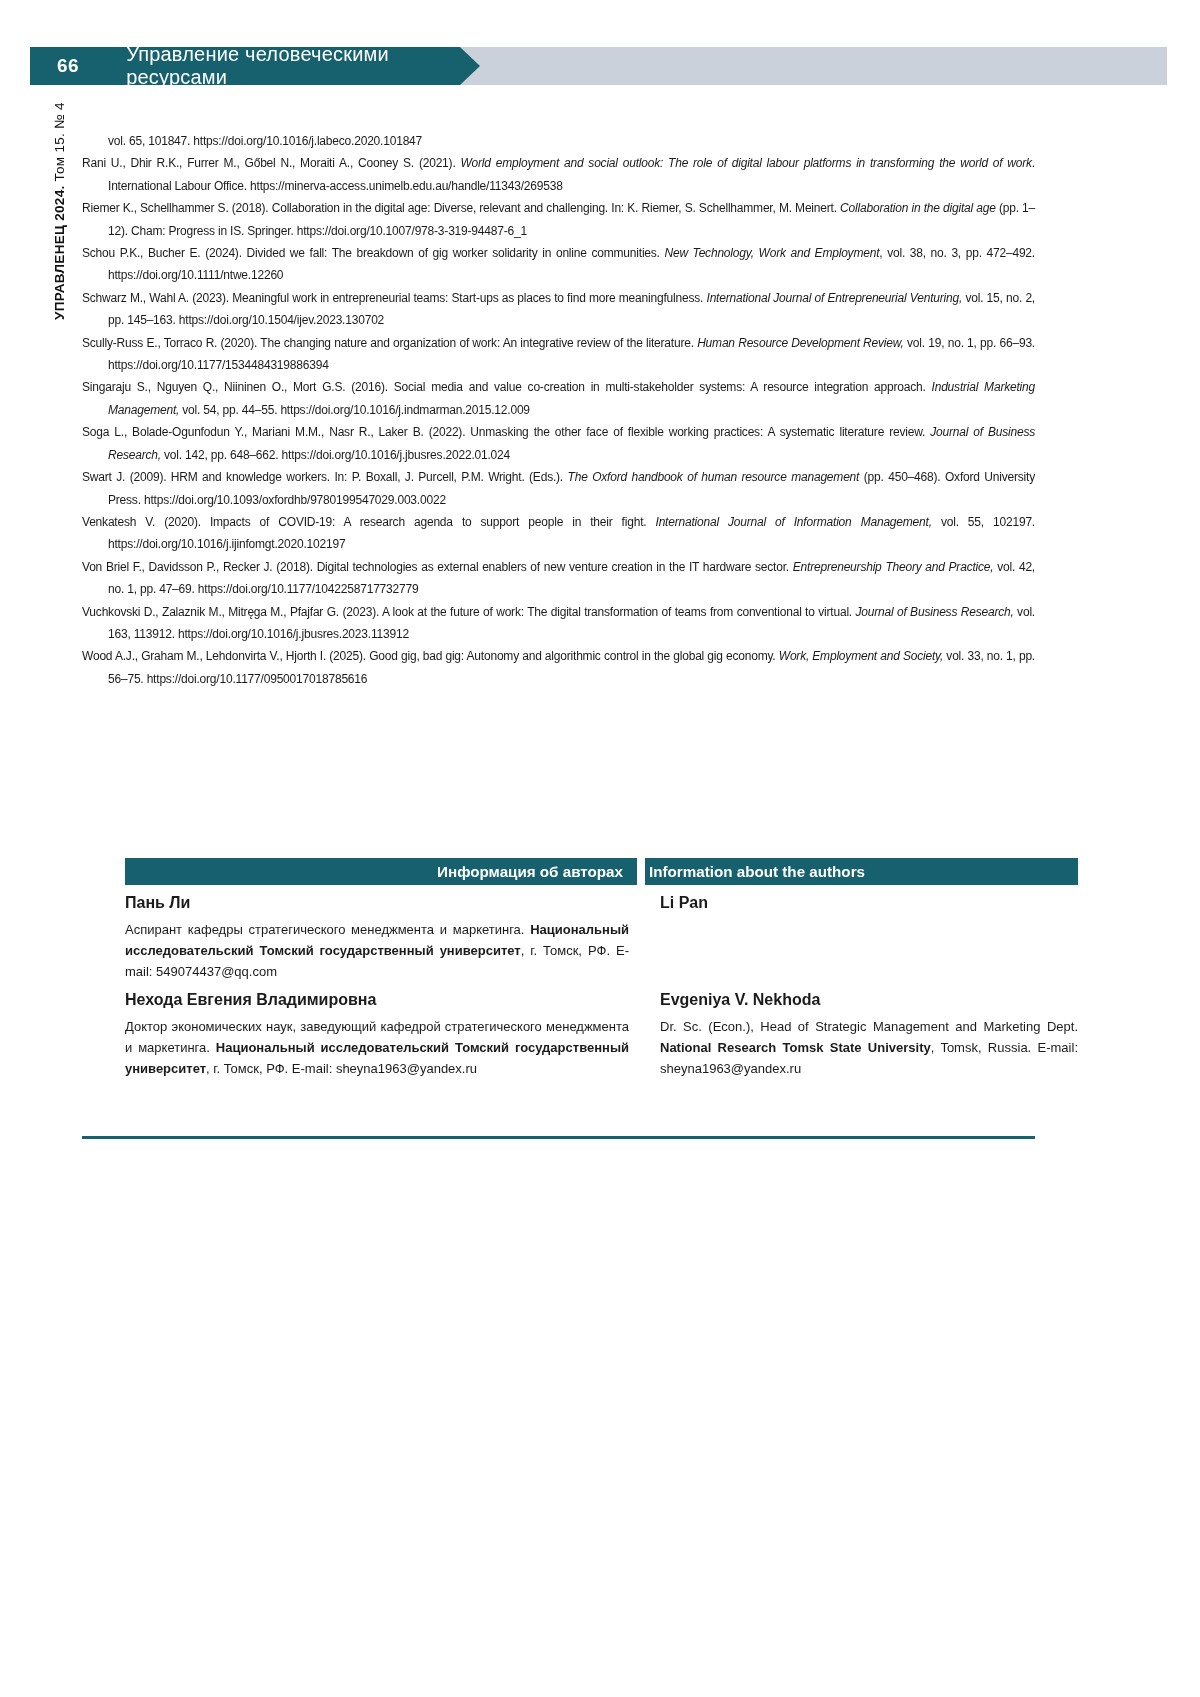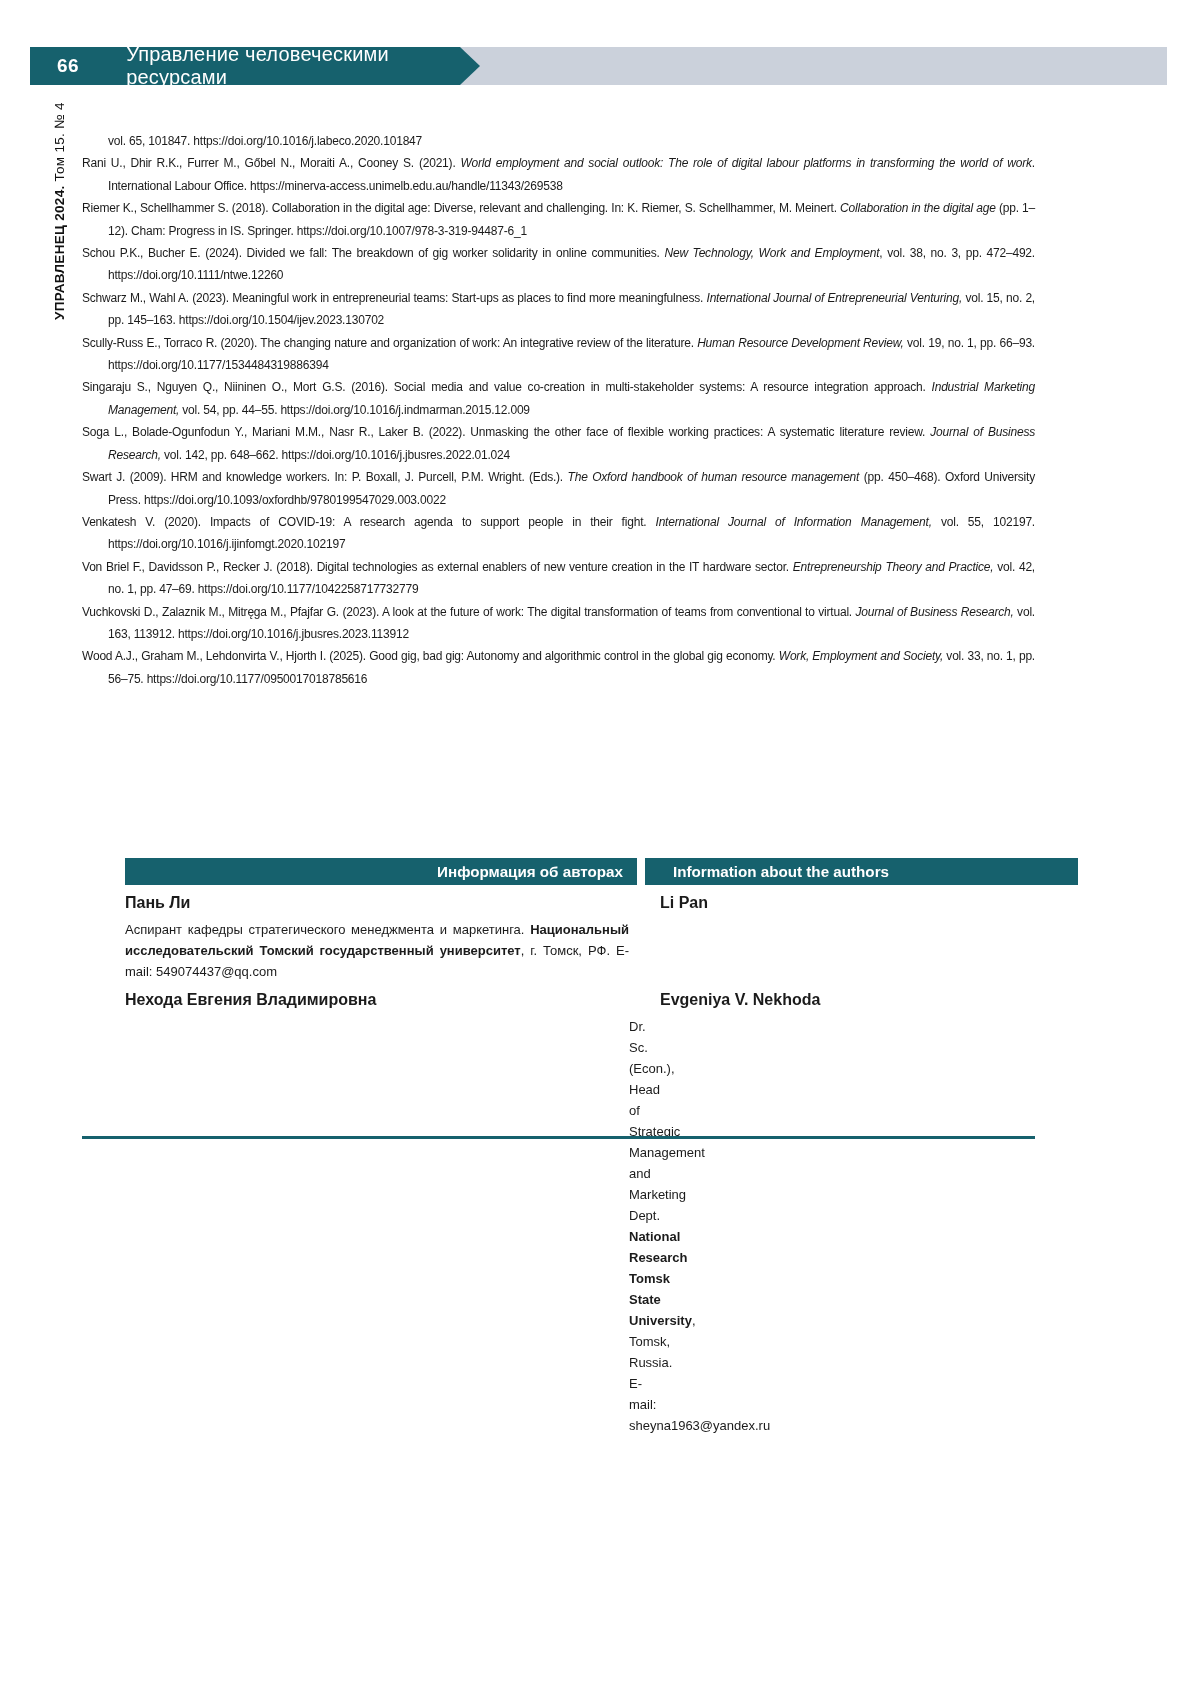--- a/index.html
+++ b/index.html
@@ -30,21 +30,21 @@
   .ref{padding-left:26px;text-indent:-26px;}
   .ref.cont{text-indent:0;}
   .it{font-style:italic;}
   .bd{font-weight:bold;}
   
   .authors{position:absolute;left:100px;top:858px;width:953px;margin-left:25px;}
   .auth-head{display:grid;grid-template-columns:512px 8px 433px;}
   .auth-head .cell{background:#16616d;color:#fff;font-weight:bold;font-size:15.2px;
     height:27px;display:flex;align-items:center;}
   .auth-head .cell.ru{justify-content:flex-end;padding-right:14px;}
-  .auth-head .cell.en{padding-left:28px;}
+  .auth-head .cell.en{padding-left:4px;}
   .auth-grid{display:grid;grid-template-columns:504px 31px 418px;}
   .auth-name{font-weight:bold;font-size:16px;margin-top:9px;margin-bottom:7px;}
   .auth-name.ru{text-align:left;}
   .auth-bio{font-size:13px;line-height:21px;text-align:justify;}
   .rule-bottom{position:absolute;left:82px;top:1136px;width:953px;height:3px;background:#16616d;}
 </style>
 </head>
 <body>
 
 <div class="page">
@@ -85,20 +85,21 @@
       <div></div>
       <div class="auth-name en">Li Pan</div>
       <div class="auth-bio"><span>Аспирант кафедры стратегического менеджмента и маркетинга. </span><span class="bd">Национальный исследовательский Томский государственный университет</span><span>, г. Томск, РФ. E-mail: 549074437@qq.com</span></div>
       <div></div>
     </div>
 
     <div class="auth-grid">
       <div class="auth-name ru">Нехода Евгения Владимировна</div>
       <div></div>
       <div class="auth-name en">Evgeniya V. Nekhoda</div>
+      <div class="auth-bio"><span>Доктор экономических наук, заведующий кафедрой стратегического менеджмента и маркетинга. </span><span class="bd">Национальный исследовательский Томский государственный университет</span><span>, г. Томск, РФ. E-mail: sheyna1963@yandex.ru</span></div>
       <div></div>
       <div class="auth-bio"><span>Dr. Sc. (Econ.), Head of Strategic Management and Marketing Dept. </span><span class="bd">National Research Tomsk State University</span><span>, Tomsk, Russia. E-mail: sheyna1963@yandex.ru</span></div>
     </div>
   </div>
 
   <div class="rule-bottom"></div>
 
 </div>
 
 </body></html>

